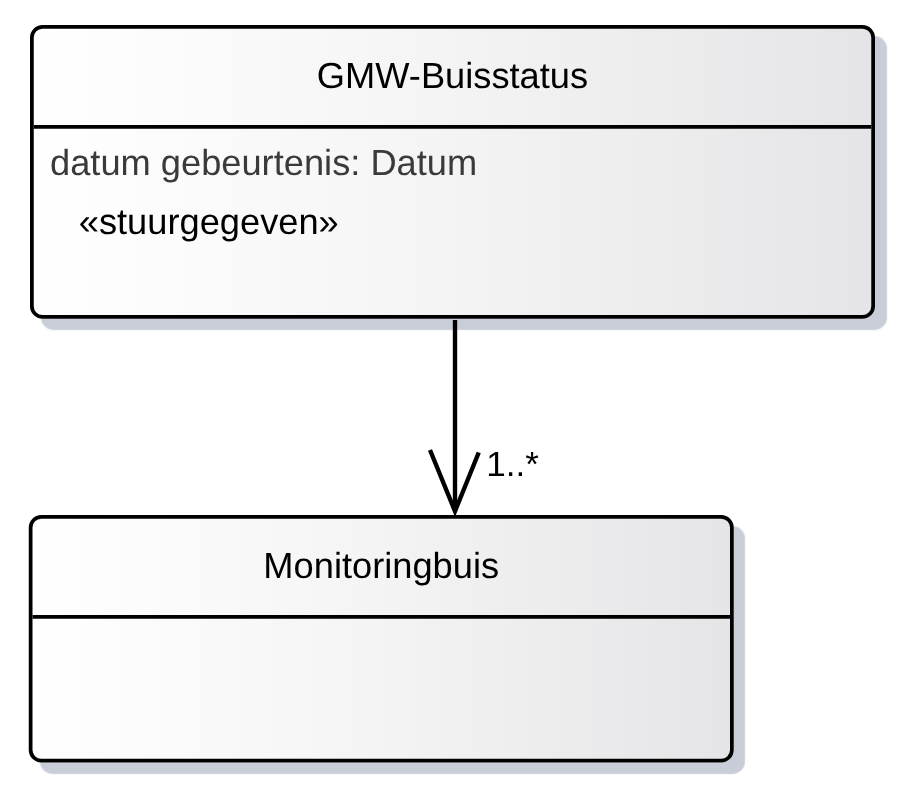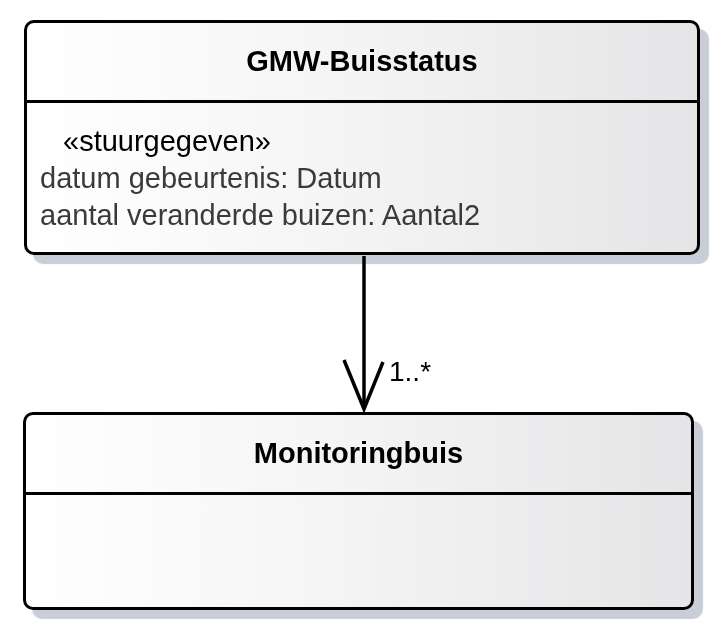--- a/index.html
+++ b/index.html
@@ -25,26 +25,26 @@
     overflow: hidden;
   }
   .uml-class {
     position: absolute;
     border: 3px solid var(--border);
     border-radius: 10px;
     background: linear-gradient(to right, var(--node-fill-left) 0%, #f5f5f6 45%, var(--node-fill-right) 100%);
     box-shadow: 9px 9px 1px 0 var(--shadow);
   }
   .uml-class.top    { left: 24px; top: 20px;  width: 676px; height: 235px; }
-  .uml-class.bottom { left: 23px; top: 412px; width: 671px; height: 198px; }
+  .uml-class.bottom { left: 23px; top: 412px; width: 564px; height: 198px; }
   .class-header {
     height: 80px;
     border-bottom: 3px solid var(--border);
     display: flex; align-items: center; justify-content: center;
-    font-size: 29px; font-weight: bold; color: var(--title-text);
+    font-size: 29px; font-weight: normal; color: var(--title-text);
   }
   .class-attrs { padding: 10px 14px 0 13px; }
   .attr {
     font-size: 29px;
     line-height: 37px;
     color: var(--attribute-text);
     white-space: nowrap;
   }
   .attr.stereotype {
     color: var(--stereotype-text);
@@ -70,23 +70,22 @@
   }
 </style>
 </head>
 <body>
 
 <div class="canvas">
 
   <div class="uml-class top">
     <div class="class-header">GMW-Buisstatus</div>
     <div class="class-attrs">
+      <div class="attr">datum gebeurtenis: Datum</div>
       <div class="attr stereotype">«stuurgegeven»</div>
-      <div class="attr">datum gebeurtenis: Datum</div>
-      <div class="attr">aantal veranderde buizen: Aantal2</div>
     </div>
   </div>
 
   <svg class="connector" viewBox="0 0 728 640">
     <line x1="364" y1="256" x2="364" y2="409"></line>
     <polyline points="344,360 364,409 383,362"></polyline>
   </svg>
 
   <div class="mult-label">1..*</div>
 

